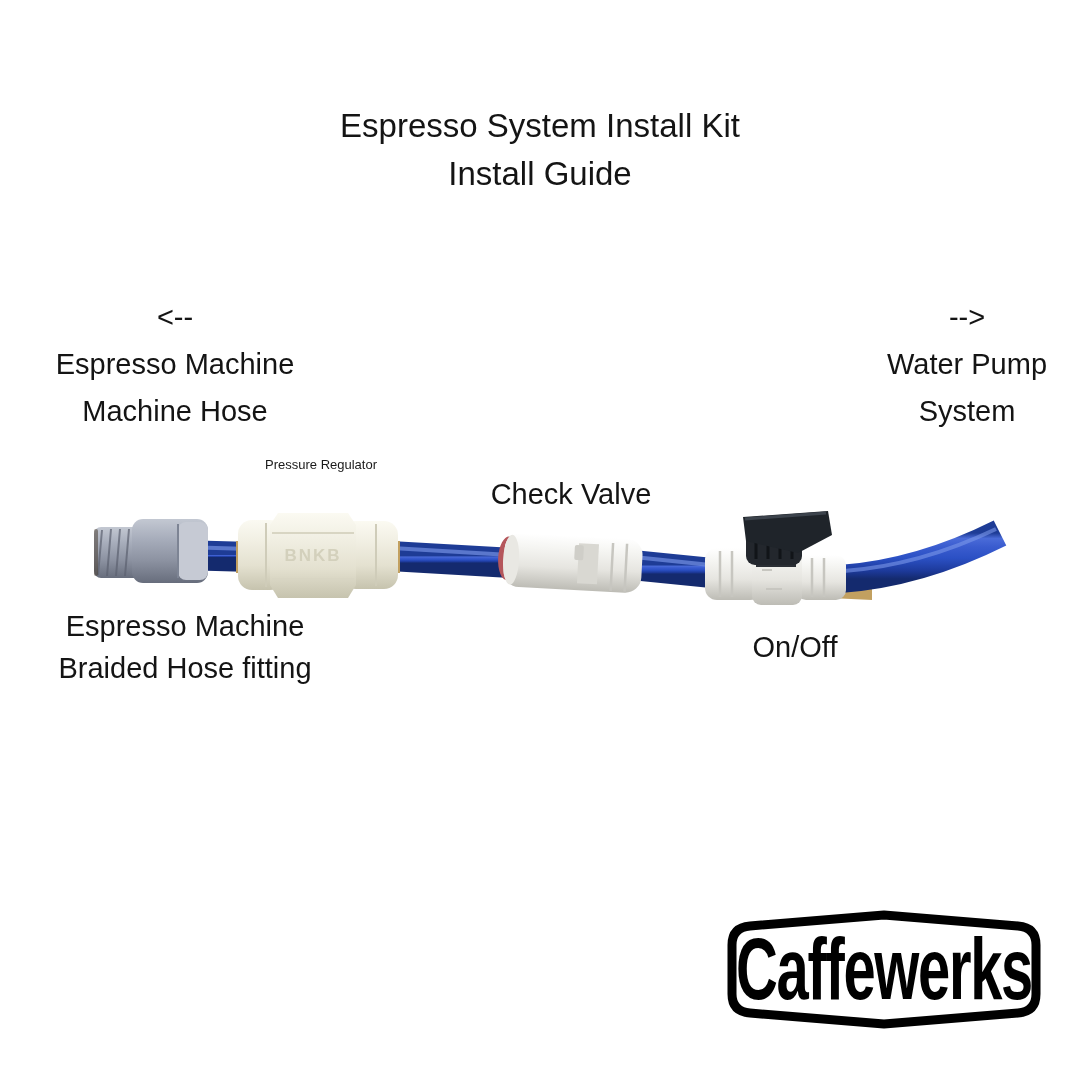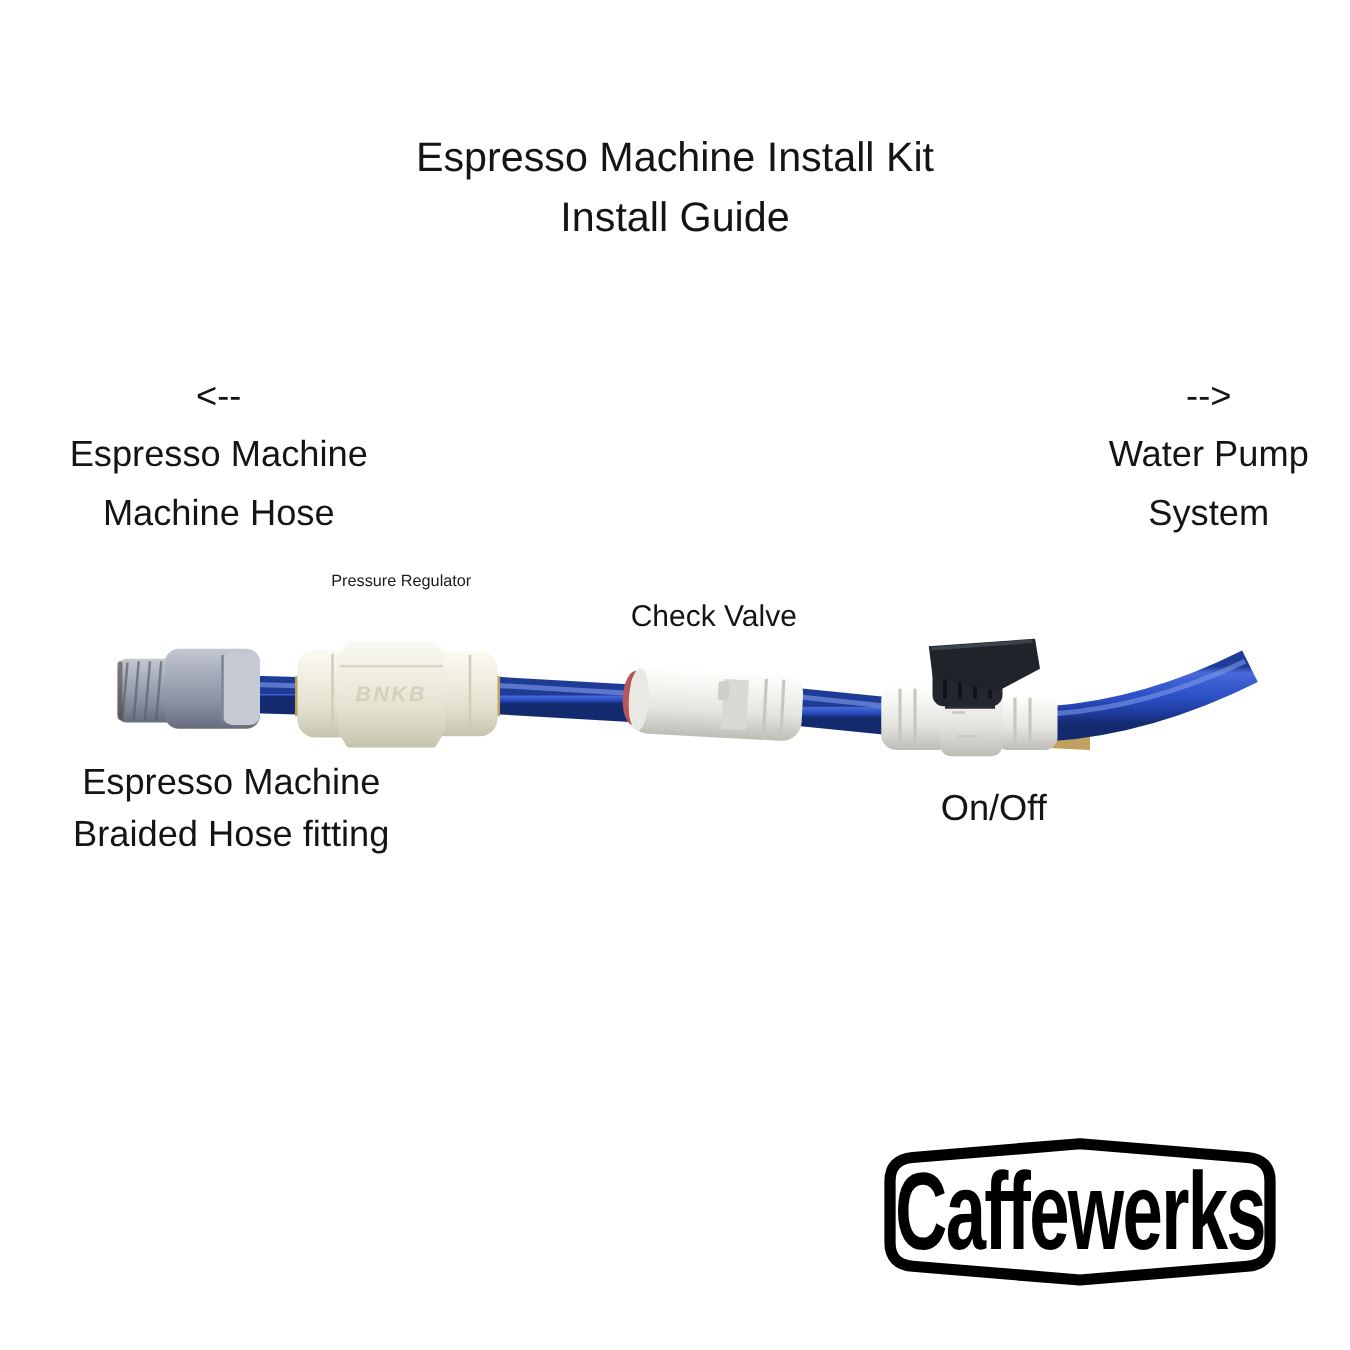--- a/index.html
+++ b/index.html
@@ -14,36 +14,36 @@
   }
   .abs { position: absolute; }
   .center { text-align: center; }
 
   .title-block { top: 102px; left: 0; width: 1080px; font-size: 33px; line-height: 48px; color: #141414; }
   .side-label { top: 294px; width: 350px; font-size: 29px; line-height: 47px; color: #141414; }
   .side-label.left  { left: 0px; }
   .side-label.right { left: 792px; }
 
   .pr-label   { top: 452px; left: 196px; width: 250px; font-size: 13px; line-height: 25px; color: #1a1a1a; }
-  .cv-label   { top: 479px; left: 421px; width: 300px; font-size: 24px; line-height: 30px; color: #141414; }
+  .cv-label   { top: 479px; left: 421px; width: 300px; font-size: 29px; line-height: 30px; color: #141414; }
   .fit-label  { top: 605px; left: 35px;  width: 300px; font-size: 29px; line-height: 42px; color: #141414; }
   .onoff-label{ top: 632px; left: 645px; width: 300px; font-size: 29px; line-height: 30px; color: #141414; }
 
-  .hose-photo { top: 495px; left: 80px; width: 930px; height: 125px; font-style: italic; }
-  .logo-box   { top: 910px; left: 680px; width: 368px; height: 125px; }
+  .hose-photo { top: 495px; left: 80px; width: 930px; height: 125px; }
+  .logo-box   { top: 910px; left: 700px; width: 368px; height: 125px; }
 
   svg { display: block; }
   .emboss-text { font-family: "Liberation Sans", sans-serif; font-weight: bold; }
   .logo-text { font-family: "Liberation Sans", sans-serif; font-weight: bold; letter-spacing: -2px; }
 </style>
 </head>
 <body>
 
 <div class="abs title-block center">
-  <div>Espresso Machine Install Kit</div>
+  <div>Espresso System Install Kit</div>
   <div>Install Guide</div>
 </div>
 
 <div class="abs side-label left center">
   <div>&lt;--</div>
   <div>Espresso Machine</div>
   <div>Machine Hose</div>
 </div>
 
 <div class="abs side-label right center">

